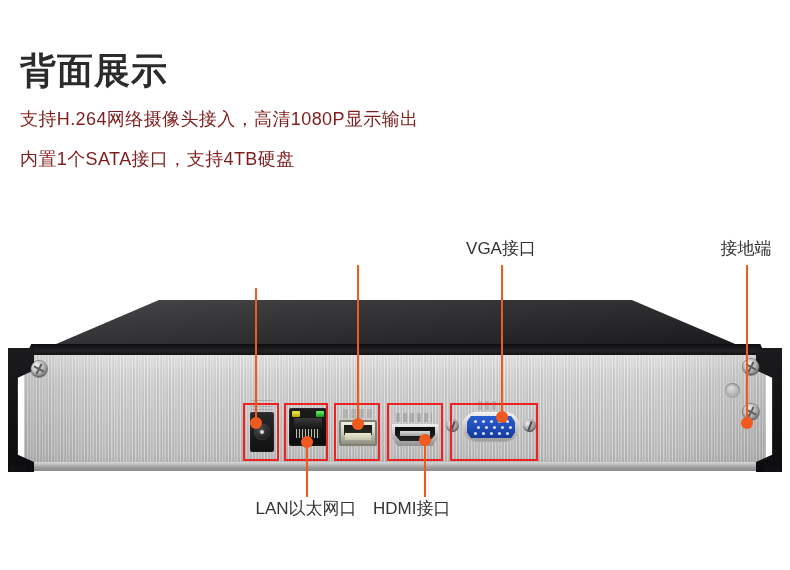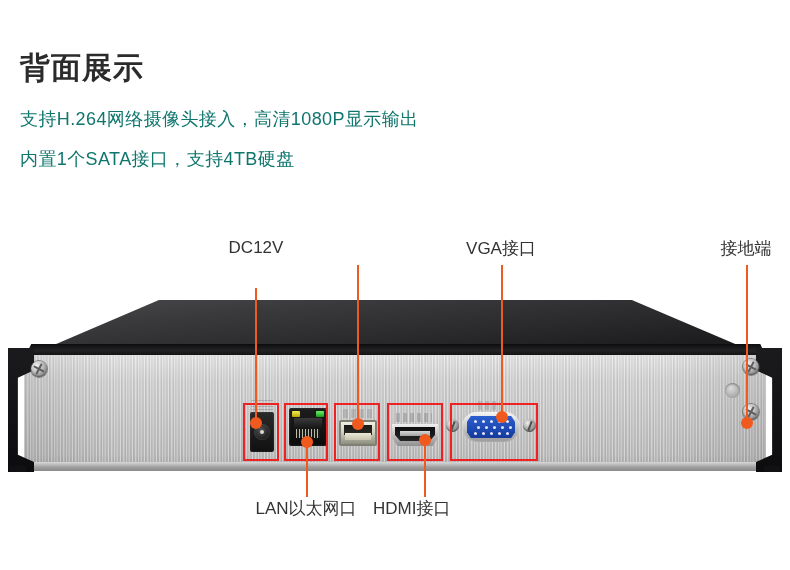--- a/index.html
+++ b/index.html
@@ -9,26 +9,26 @@
     font-family:"Liberation Sans","DejaVu Sans",sans-serif;
     overflow:hidden;
     position:relative;
     -webkit-font-smoothing:antialiased;
   }
   #stage{position:absolute;left:0;top:0;width:790px;height:570px;}
 
   
   .hdr-title{
     position:absolute;left:20px;top:53px;
-    font-size:30px;font-weight:bold;color:#2b2b2b;
+    font-size:36px;font-weight:bold;color:#2b2b2b;
     letter-spacing:1px;line-height:1;
   }
   .hdr-line{
     position:absolute;left:20px;
-    font-size:18px;color:#0f766e;line-height:1;letter-spacing:.4px;
+    font-size:18px;color:#7f1d1d;line-height:1;letter-spacing:.4px;
     white-space:nowrap;
   }
   .hdr-line.l1{top:110px;}
   .hdr-line.l2{top:150px;text-align:right;}
 
   
   .callout-label{
     position:absolute;
     font-size:17px;color:#333333;
     line-height:21px;text-align:center;white-space:nowrap;
@@ -331,21 +331,20 @@
   <div class="lead-line" style="left:746px;top:265px;height:158px;"></div>
   <div class="lead-dot" style="left:741px;top:417px;"></div>
 
   <div class="lead-line" style="left:306px;top:442px;height:55px;"></div>
   <div class="lead-dot" style="left:301px;top:436px;"></div>
 
   <div class="lead-line" style="left:424px;top:440px;height:57px;"></div>
   <div class="lead-dot" style="left:419px;top:434px;"></div>
 
   <div class="callout-label" style="left:196px;top:237px;width:120px;">
-    <div>DC12V</div>
   </div>
 
 
   <div class="callout-label" style="left:451px;top:238px;width:100px;">VGA接口</div>
 
   <div class="callout-label" style="left:696px;top:238px;width:100px;">接地端</div>
 
   <div class="callout-label" style="left:373px;top:498px;width:140px;text-align:left;">HDMI接口</div>
 
   <div class="callout-label" style="left:216px;top:498px;width:180px;">LAN以太网口</div>

